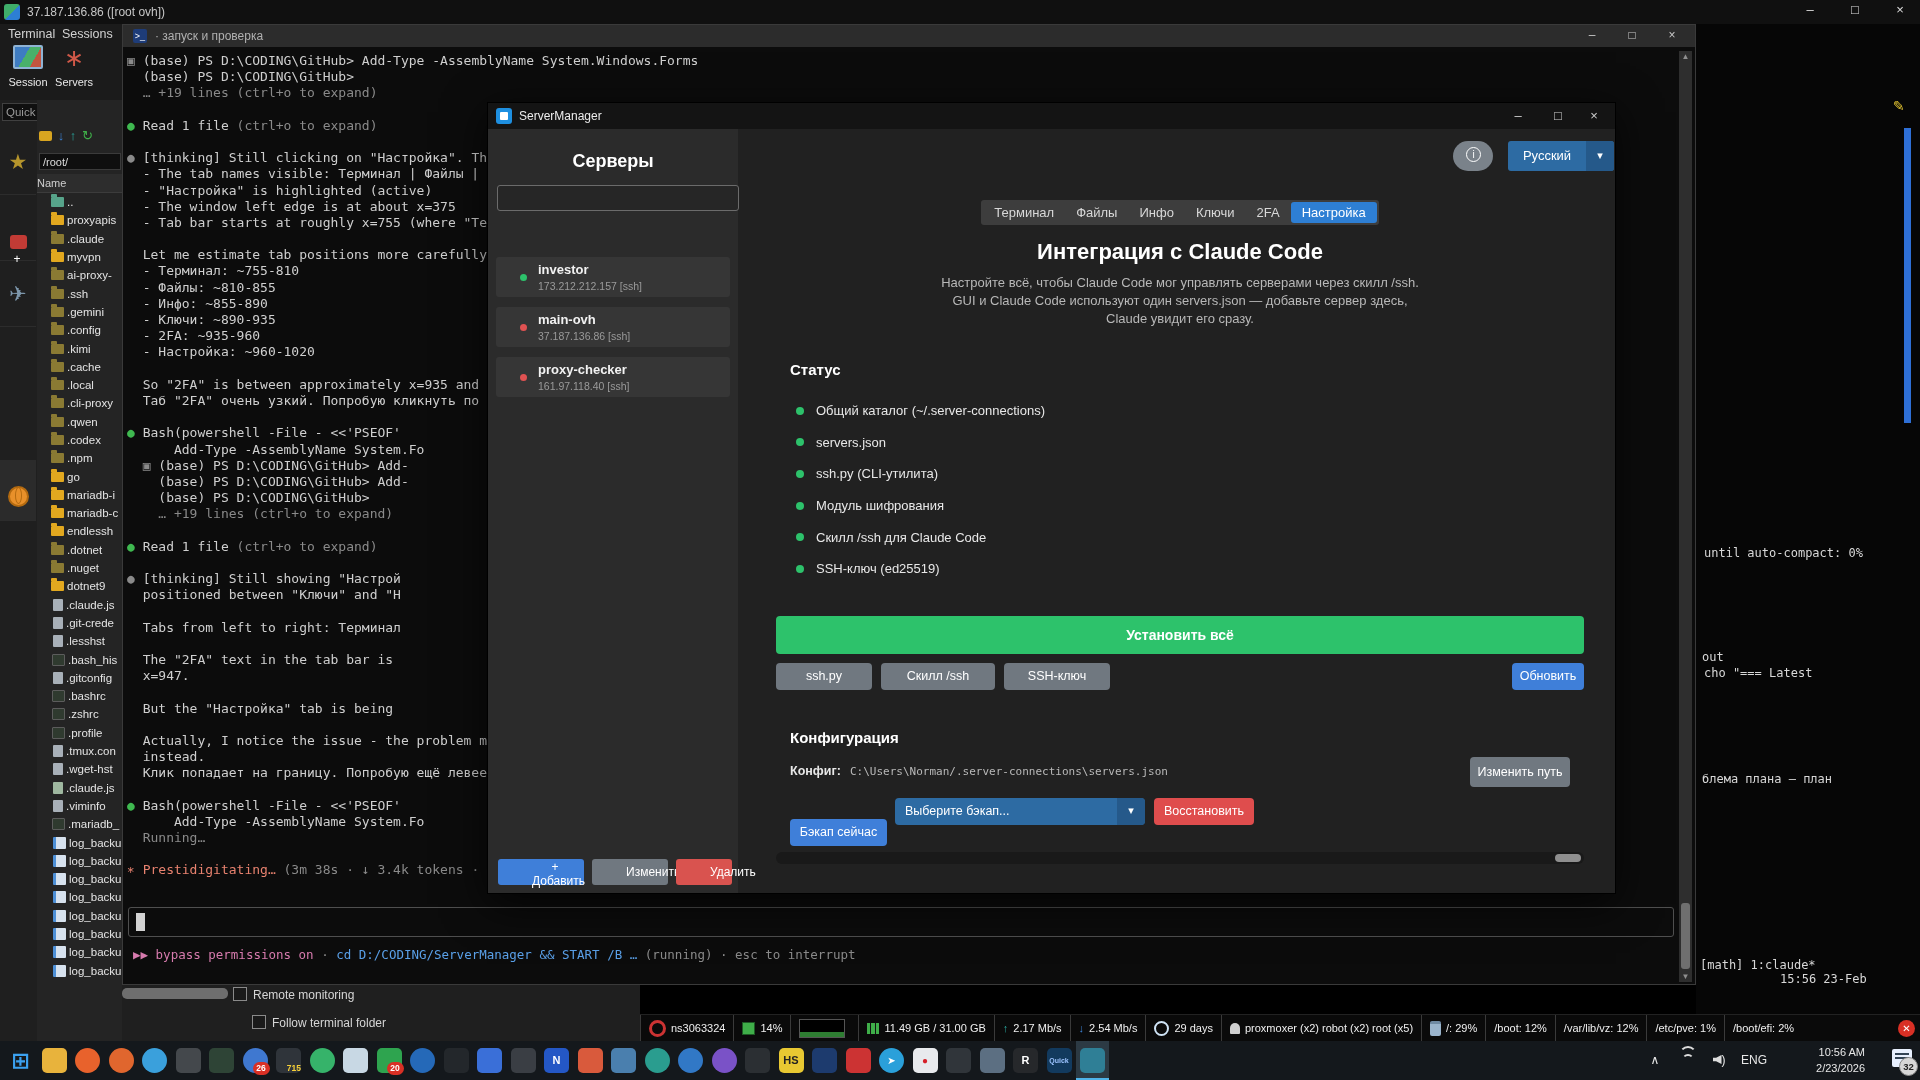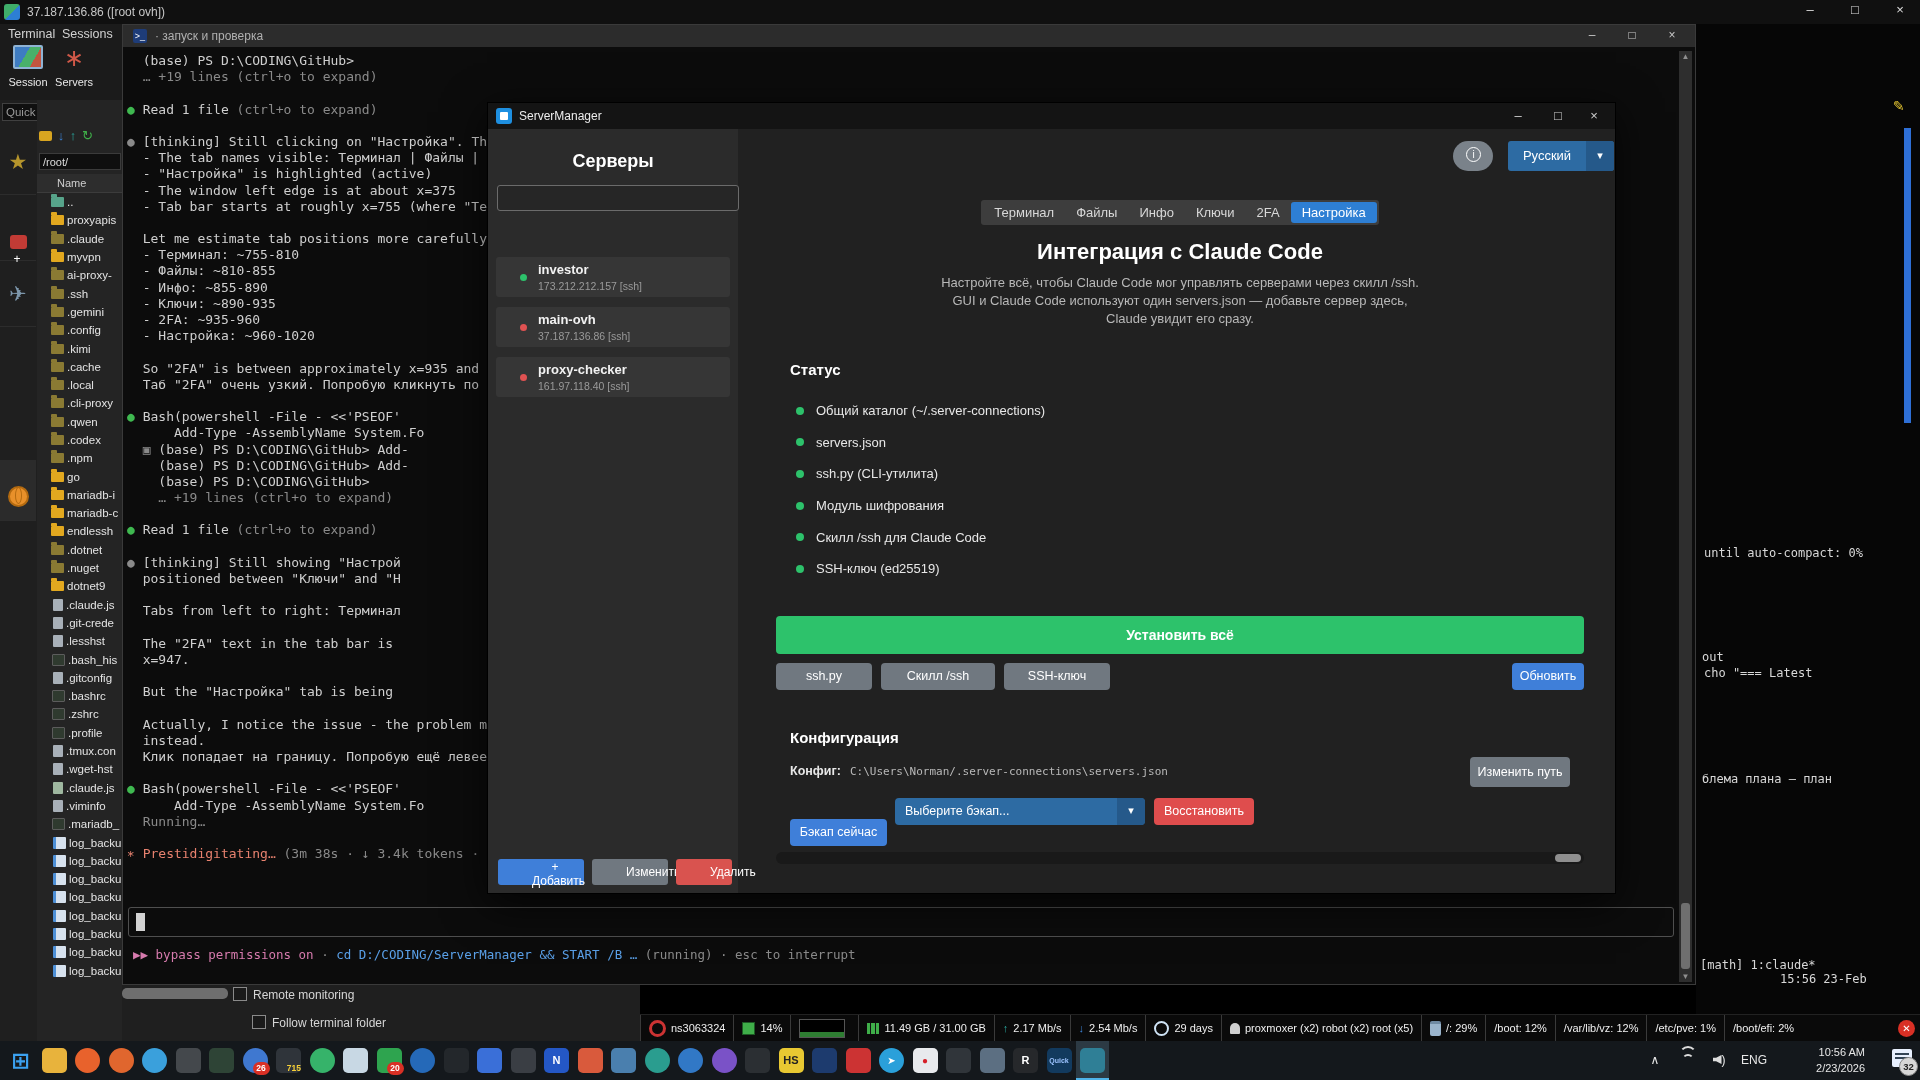--- a/index.html
+++ b/index.html
@@ -25,21 +25,21 @@
   .strip-btn{left:0;width:36px;height:60px;text-align:center;line-height:56px;font-size:21px;border-bottom:1px solid #2c2c2c;}
   .knife{display:inline-block;width:17px;height:14px;background:#c23b35;border-radius:3px;position:relative;top:14px;}
   .knife:before{content:"+";position:absolute;left:4px;top:-4px;color:#fff;font-size:12px;}
   .globe{display:inline-block;width:17px;height:17px;border-radius:50%;background:#e8902a;border:2px solid #b36a10;position:relative;top:12px;}
   .globe:before{content:"";position:absolute;left:5px;top:-1px;width:5px;height:15px;border:1px solid #b36a10;border-radius:50%;}
   #file-panel{left:37px;top:0;width:85px;height:941px;background:#242424;border-right:1px solid #000;}
   #ficons{left:2px;top:28px;width:82px;height:20px;font-size:13px;}
   #ficons span{margin-right:2px;}
   .fold-up{display:inline-block;width:13px;height:10px;background:#d8a520;border-radius:2px;position:relative;top:1px;}
   #fpath{left:2px;top:53px;width:74px;height:15px;background:#0f0f0f;border:1px solid #3b3b3b;color:#ddd;font-size:11px;padding:0 3px;font-family:inherit;}
-  #fhead{left:0;top:74px;width:85px;height:19px;background:#2d2d2d;border-bottom:1px solid #3c3c3c;color:#cfcfcf;font-size:11px;line-height:19px;padding-left:20px;box-sizing:border-box;}
+  #fhead{left:0;top:74px;width:85px;height:19px;background:#2d2d2d;border-bottom:1px solid #3c3c3c;color:#cfcfcf;font-size:11px;line-height:19px;padding-left:0;box-sizing:border-box;}
   #file-list{left:0;top:93px;width:85px;bottom:0;overflow:hidden;}
   .frow{height:18.3px;display:flex;align-items:center;padding-left:14px;color:#e4e4e4;font-size:11.5px;white-space:nowrap;}
   .fi{flex:0 0 13px;height:10px;margin-right:3px;border-radius:1px;position:relative;}
   .fi.up{background:#57a48a;}
   .fi.folv{background:#8a7a33;}
   .fi.fgold{background:#e2a81f;}
   .fi.folv:before,.fi.fgold:before,.fi.up:before{content:"";position:absolute;left:0;top:-3px;width:6px;height:3px;border-radius:1px 1px 0 0;background:inherit;}
   .fi.doc{background:#a8b0b8;width:10px;flex-basis:10px;height:12px;margin-left:2px;}
   .fi.sh{background:#2f3a2f;border:1px solid #5c5c5c;width:11px;flex-basis:11px;height:10px;margin-left:1px;}
   .fi.rec{background:#9fb8a0;width:10px;flex-basis:10px;height:12px;margin-left:2px;}
@@ -378,20 +378,21 @@
 
   <div id="ps-window" class="abs">
     <div id="ps-titlebar" class="abs">
       <div id="ps-icon" class="abs">&gt;_</div>
       <span id="ps-title" class="abs">· запуск и проверка</span>
       <span class="ps-ctl abs" style="right:88px;">–</span>
       <span class="ps-ctl abs" style="right:48px;">□</span>
       <span class="ps-ctl abs" style="right:8px;">×</span>
     </div>
     <div id="term-lines" class="abs">
+        <div class="tline"><span style="color: rgb(138, 138, 138);">▣ </span><span style="color: rgb(207, 207, 207);">(base) PS D:\CODING\GitHub&gt; Add-Type -AssemblyName System.Windows.Forms</span></div>
         <div class="tline"><span style="color: rgb(207, 207, 207);">  (base) PS D:\CODING\GitHub&gt;</span></div>
         <div class="tline"><span style="color: rgb(138, 138, 138);">  … +19 lines (ctrl+o to expand)</span></div>
         <div class="tline"><span style="color: rgb(207, 207, 207);"></span></div>
         <div class="tline"><span style="color: rgb(63, 185, 80);">● </span><span style="color: rgb(207, 207, 207);">Read 1 file </span><span style="color: rgb(138, 138, 138);">(ctrl+o to expand)</span></div>
         <div class="tline"><span style="color: rgb(207, 207, 207);"></span></div>
         <div class="tline"><span style="color: rgb(138, 138, 138);">● </span><span style="color: rgb(207, 207, 207);">[thinking] Still clicking on "Настройка". Th</span></div>
         <div class="tline"><span style="color: rgb(207, 207, 207);">  - The tab names visible: Терминал | Файлы |</span></div>
         <div class="tline"><span style="color: rgb(207, 207, 207);">  - "Настройка" is highlighted (active)</span></div>
         <div class="tline"><span style="color: rgb(207, 207, 207);">  - The window left edge is at about x=375</span></div>
         <div class="tline"><span style="color: rgb(207, 207, 207);">  - Tab bar starts at roughly x=755 (where "Te</span></div>

